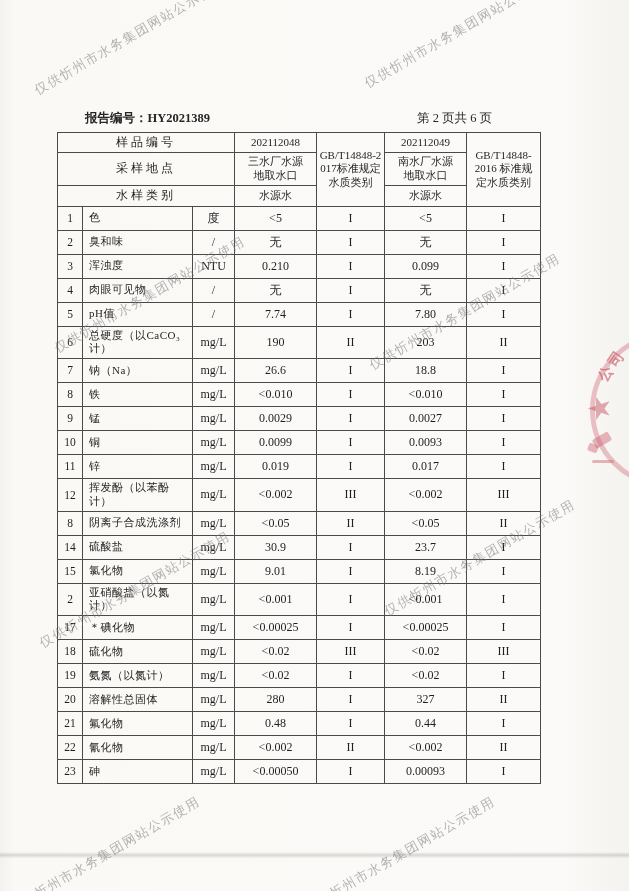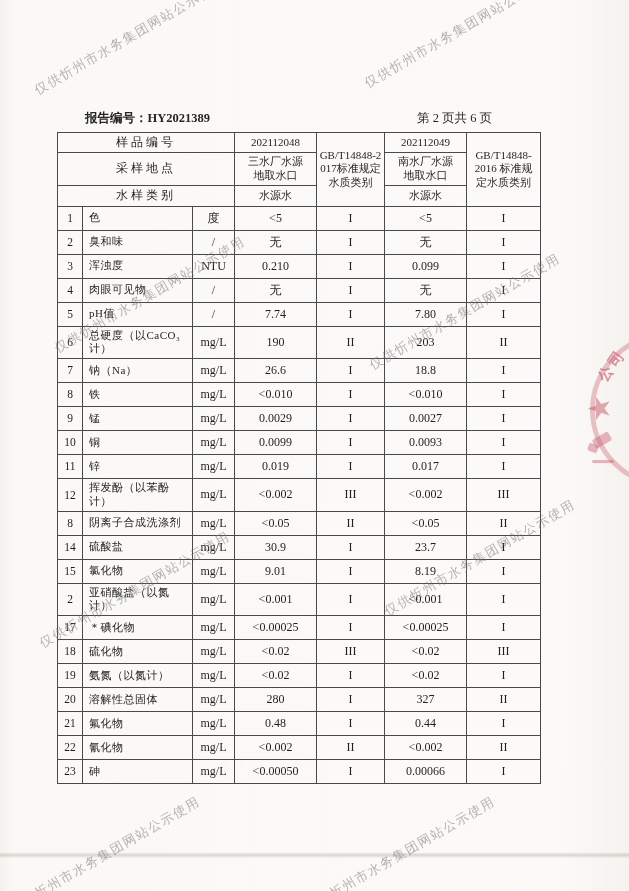--- a/index.html
+++ b/index.html
@@ -297,21 +297,21 @@
           <td class="c4">II</td>
           <td class="c5">&lt;0.002</td>
           <td class="c6">II</td>
         </tr>
         <tr>
           <td class="c0">23</td>
           <td class="c1">砷</td>
           <td class="c2">mg/L</td>
           <td class="c3">&lt;0.00050</td>
           <td class="c4">I</td>
-          <td class="c5">0.00066</td>
+          <td class="c5">0.00093</td>
           <td class="c6">I</td>
         </tr>
       </tbody>
   </table>
 
   <div class="stamp">
     <div class="stamp-ring"></div>
     <div class="stamp-text">公司</div>
     <div class="stamp-star">★</div>
     <div class="stamp-mark m1"></div>

